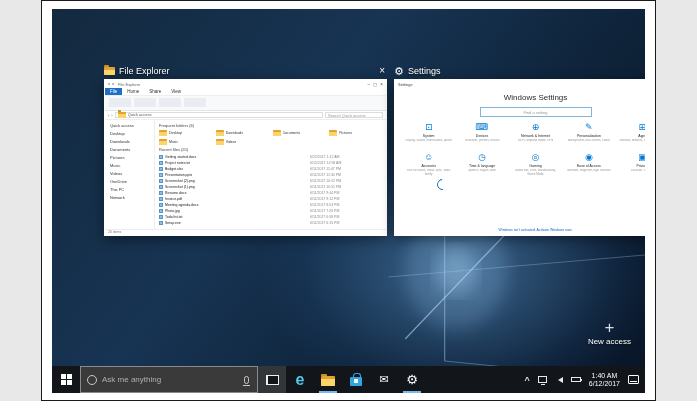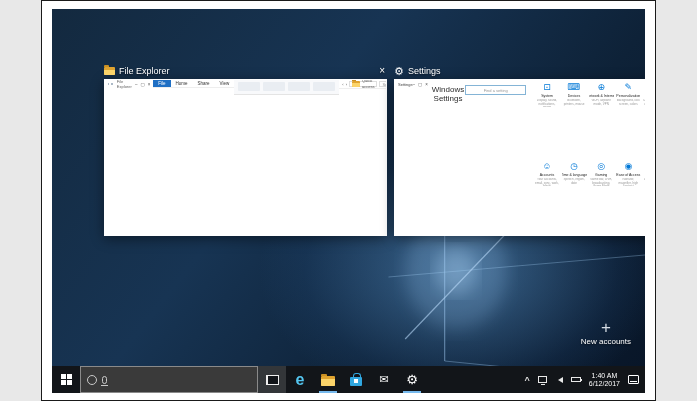--- a/index.html
+++ b/index.html
@@ -11,21 +11,21 @@
       radial-gradient(ellipse 270px 190px at 69% 68%, rgba(96,158,214,.55), rgba(40,84,134,.18) 58%, rgba(0,0,0,0) 75%),
       linear-gradient(128deg,#13293f 0%,#173453 38%,#0e2238 68%,#081527 100%);}
   .beams{position:absolute;inset:0;width:100%;height:100%}
   
   .tv-thumb{position:absolute;top:55px;width:283px;z-index:3}
   .tv-fe{left:52px}.tv-st{left:342px}
   .tv-head{height:14px;display:flex;align-items:center;gap:4px;color:#fff;font-size:9px}
   .tv-title{text-shadow:0 1px 2px rgba(0,0,0,.6);white-space:nowrap}
   .tv-close{margin-left:auto;font-size:10px;line-height:10px;color:#fff;cursor:pointer;padding:0 2px;text-shadow:0 1px 2px rgba(0,0,0,.6)}
   .tv-win{margin-top:1px;height:157px;background:#fff;border:1px solid rgba(255,255,255,.45);
-    box-shadow:0 3px 12px rgba(0,0,0,.45);overflow:hidden;display:flex;cursor:pointer}
+    box-shadow:0 3px 12px rgba(0,0,0,.45);overflow:hidden;display:flex;flex-direction:column;cursor:pointer}
   .mini-ctrls{margin-left:auto;display:flex;gap:3px;color:#555;font-size:4.5px;line-height:5px;align-items:center}
   
   .fo{position:relative;display:inline-block;background:#dfa32f;border-radius:1px;flex:none}
   .fo::before{content:"";position:absolute;left:0;top:-2px;width:45%;height:2px;background:#c98f22;border-radius:1px 1px 0 0}
   .fo::after{content:"";position:absolute;left:0;bottom:0;width:100%;height:64%;background:#fbd46a;border-radius:0 0 1px 1px}
   .fo-md{width:11px;height:8px}.fo-sm{width:8px;height:6px}.fo-tb{width:14px;height:10px;margin-top:2px}
   
   .fe-titlebar{height:8px;display:flex;align-items:center;padding:0 3px;gap:2px;background:#fff}
   .qat-dot{width:2px;height:2px;background:#9ab;border-radius:50%}
   .fe-caption{font-size:4px;color:#666;margin-left:2px}
@@ -368,34 +368,35 @@
           </div>
         <div class="st-footer">
           <span class="st-arc"></span>
           <div class="st-link">Windows isn't activated. Activate Windows now.</div>
         </div>
       </div>
     </div>
 
     <div class="new-desktop">
       <div class="nd-plus">+</div>
-      <div class="nd-label">New accounts</div>
+      <div class="nd-label">New access</div>
     </div>
 
     <div class="taskbar">
       <div class="tb-btn">
         <span class="win-logo">
             <span></span>
             <span></span>
             <span></span>
             <span></span>
           </span>
       </div>
       <div class="tb-search">
         <span class="ring"></span>
+        <input type="text" placeholder="Ask me anything" style="">
         <span class="mic"></span>
       </div>
       <div class="tb-btn active">
         <span class="tvico"></span>
       </div>
       <div class="tb-btn">
         <span class="edge-e">e</span>
       </div>
       <div class="tb-btn open">
         <span class="fo fo-tb"></span>

